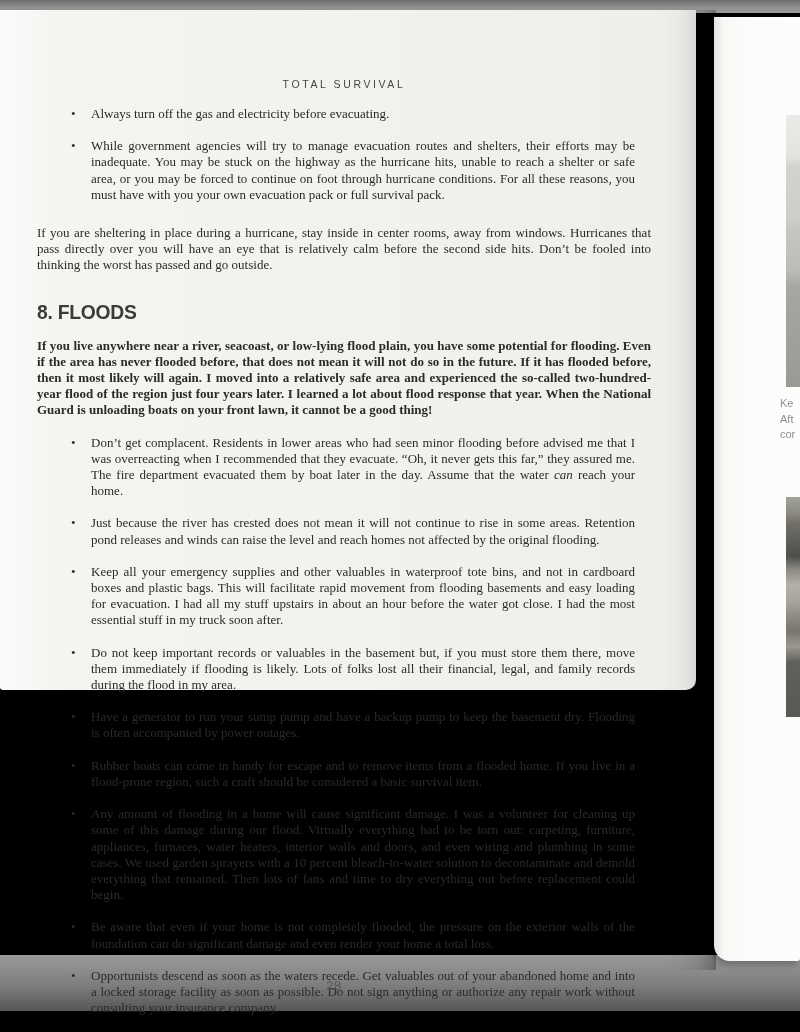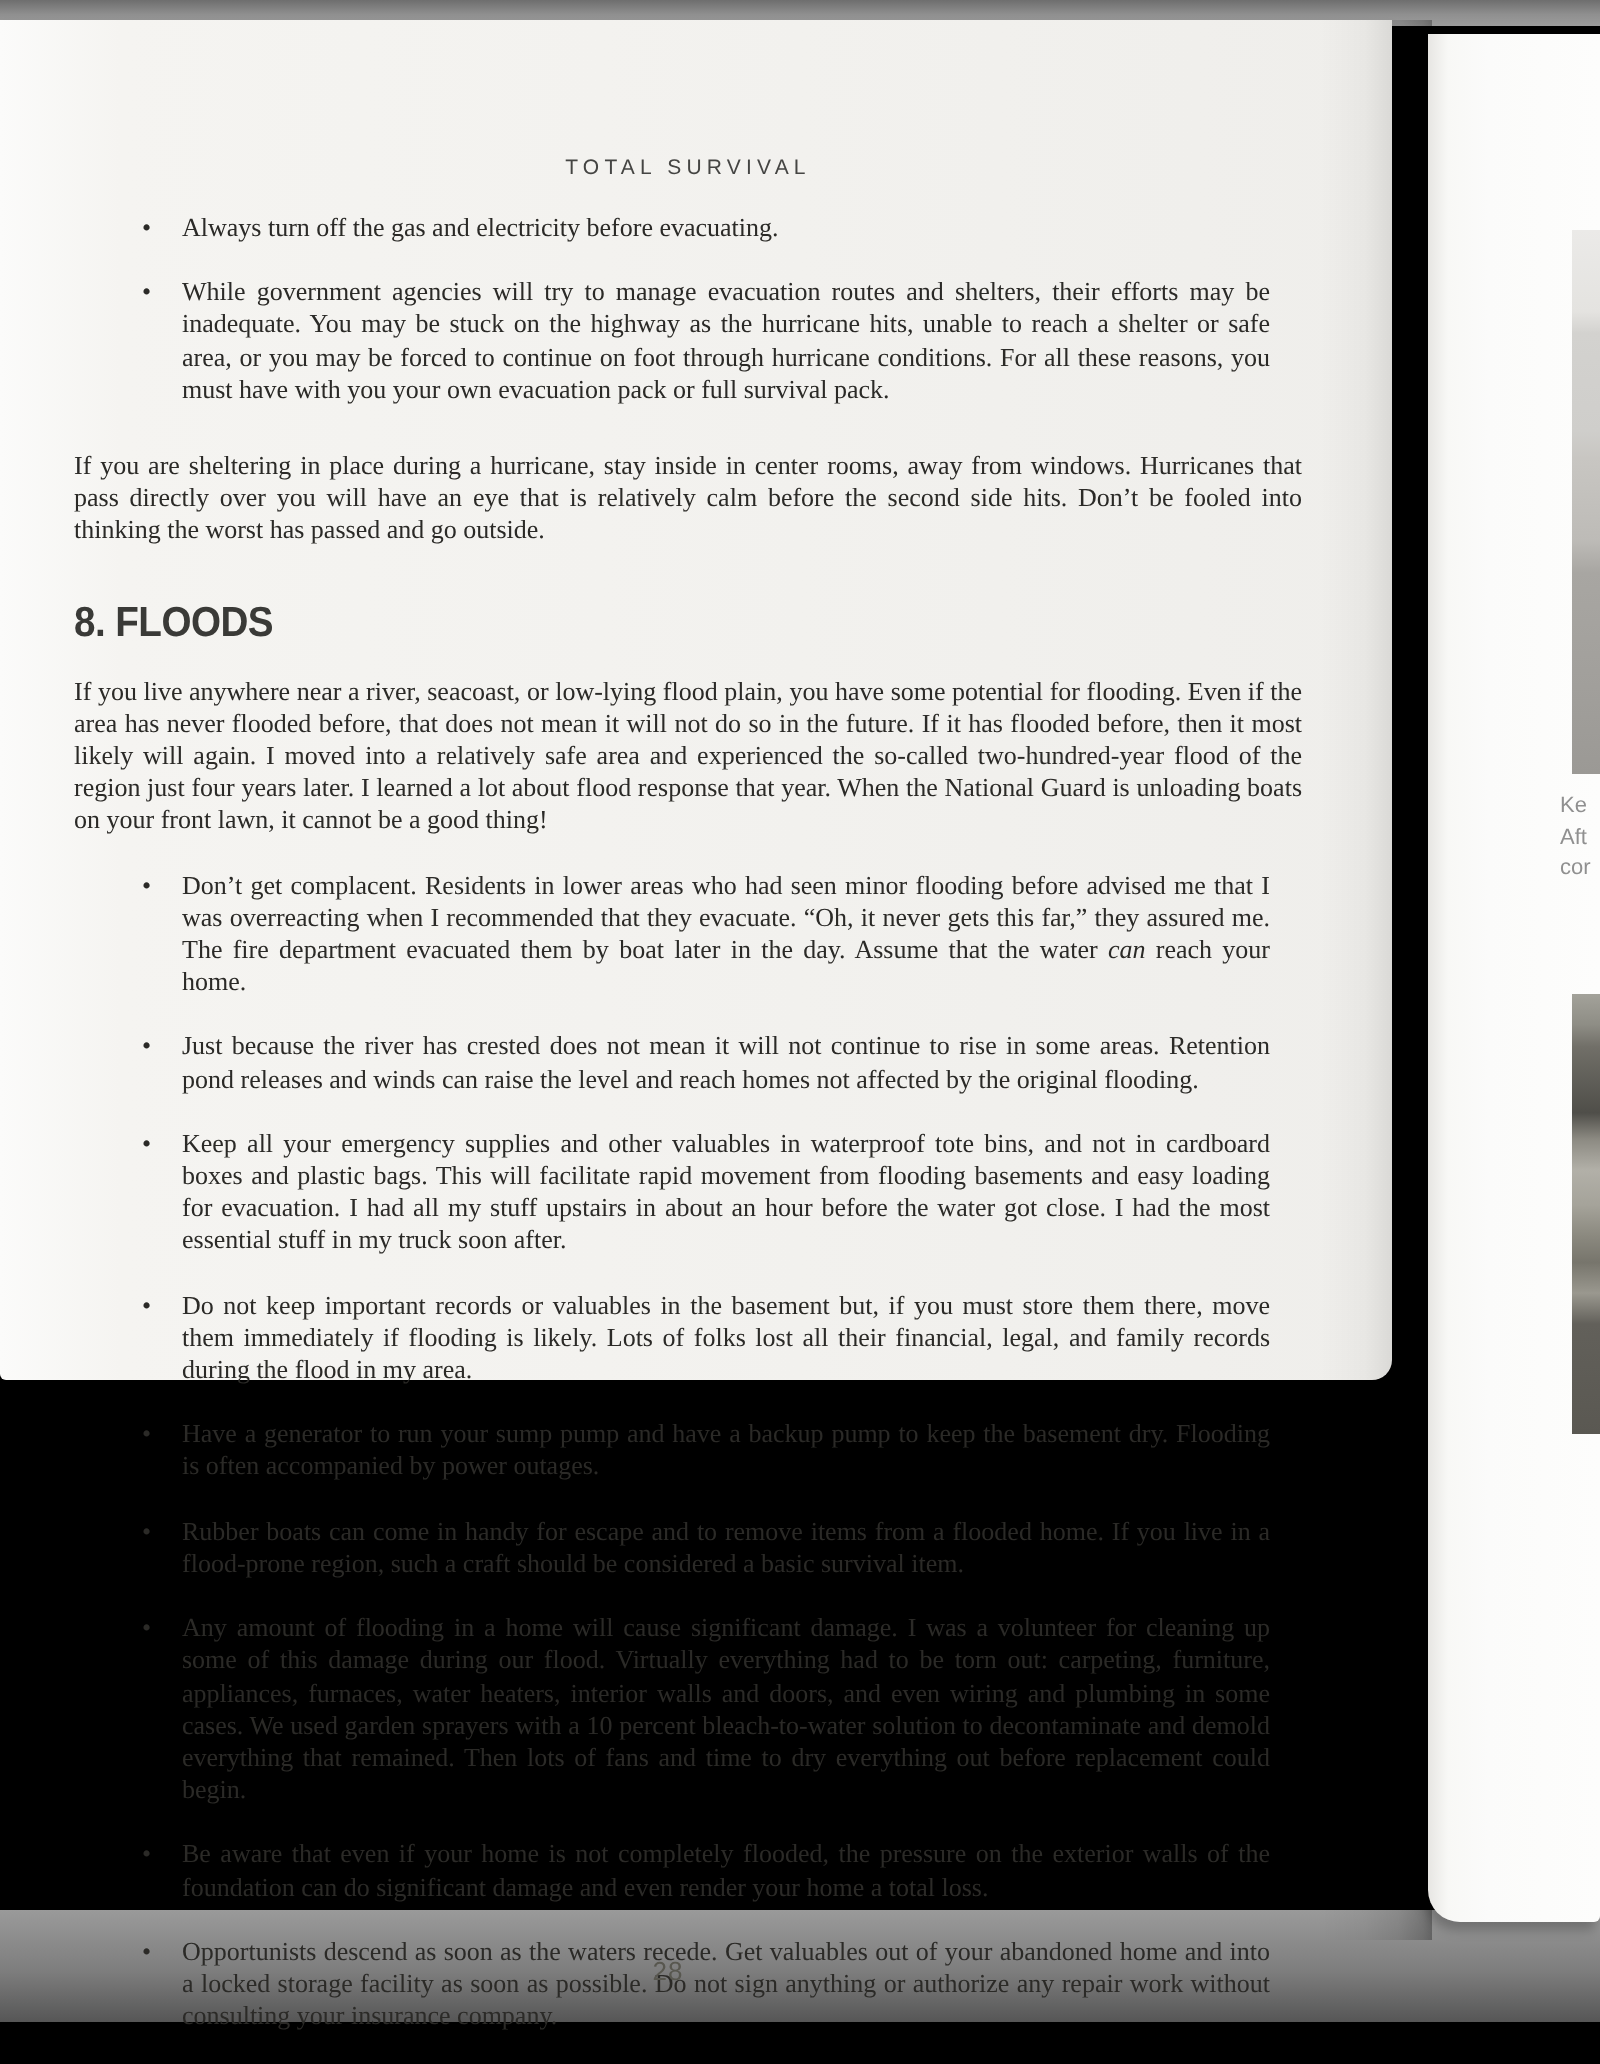--- a/index.html
+++ b/index.html
@@ -35,21 +35,21 @@
   .running-header {
     margin-top: 68px;
     text-align: center;
     font-family: "Liberation Sans", sans-serif;
     font-size: 10.5px; letter-spacing: 2.6px;
     color: #454543;
   }
   .body-text { font-size: 13px; line-height: 16.2px; text-align: justify; }
   .para { margin: 0; }
   .para-hurricane { margin-top: 22px; }
-  .para-floods { margin-top: 14px; }
+  .para-floods { margin-top: 14px; font-weight: bold; }
   .section-heading {
     margin: 26px 0 0 0;
     font-family: "Liberation Sans", sans-serif;
     font-weight: bold; font-size: 21px; letter-spacing: -0.3px;
     color: var(--color-heading_ink, #3a3a37);
     transform: scaleX(0.92); transform-origin: left center;
   }
   ul.bullets { list-style: none; margin: 0; padding: 0; }
   .bullets-top { margin-top: 26px; }
   .bullets-floods { margin-top: 20px; }

